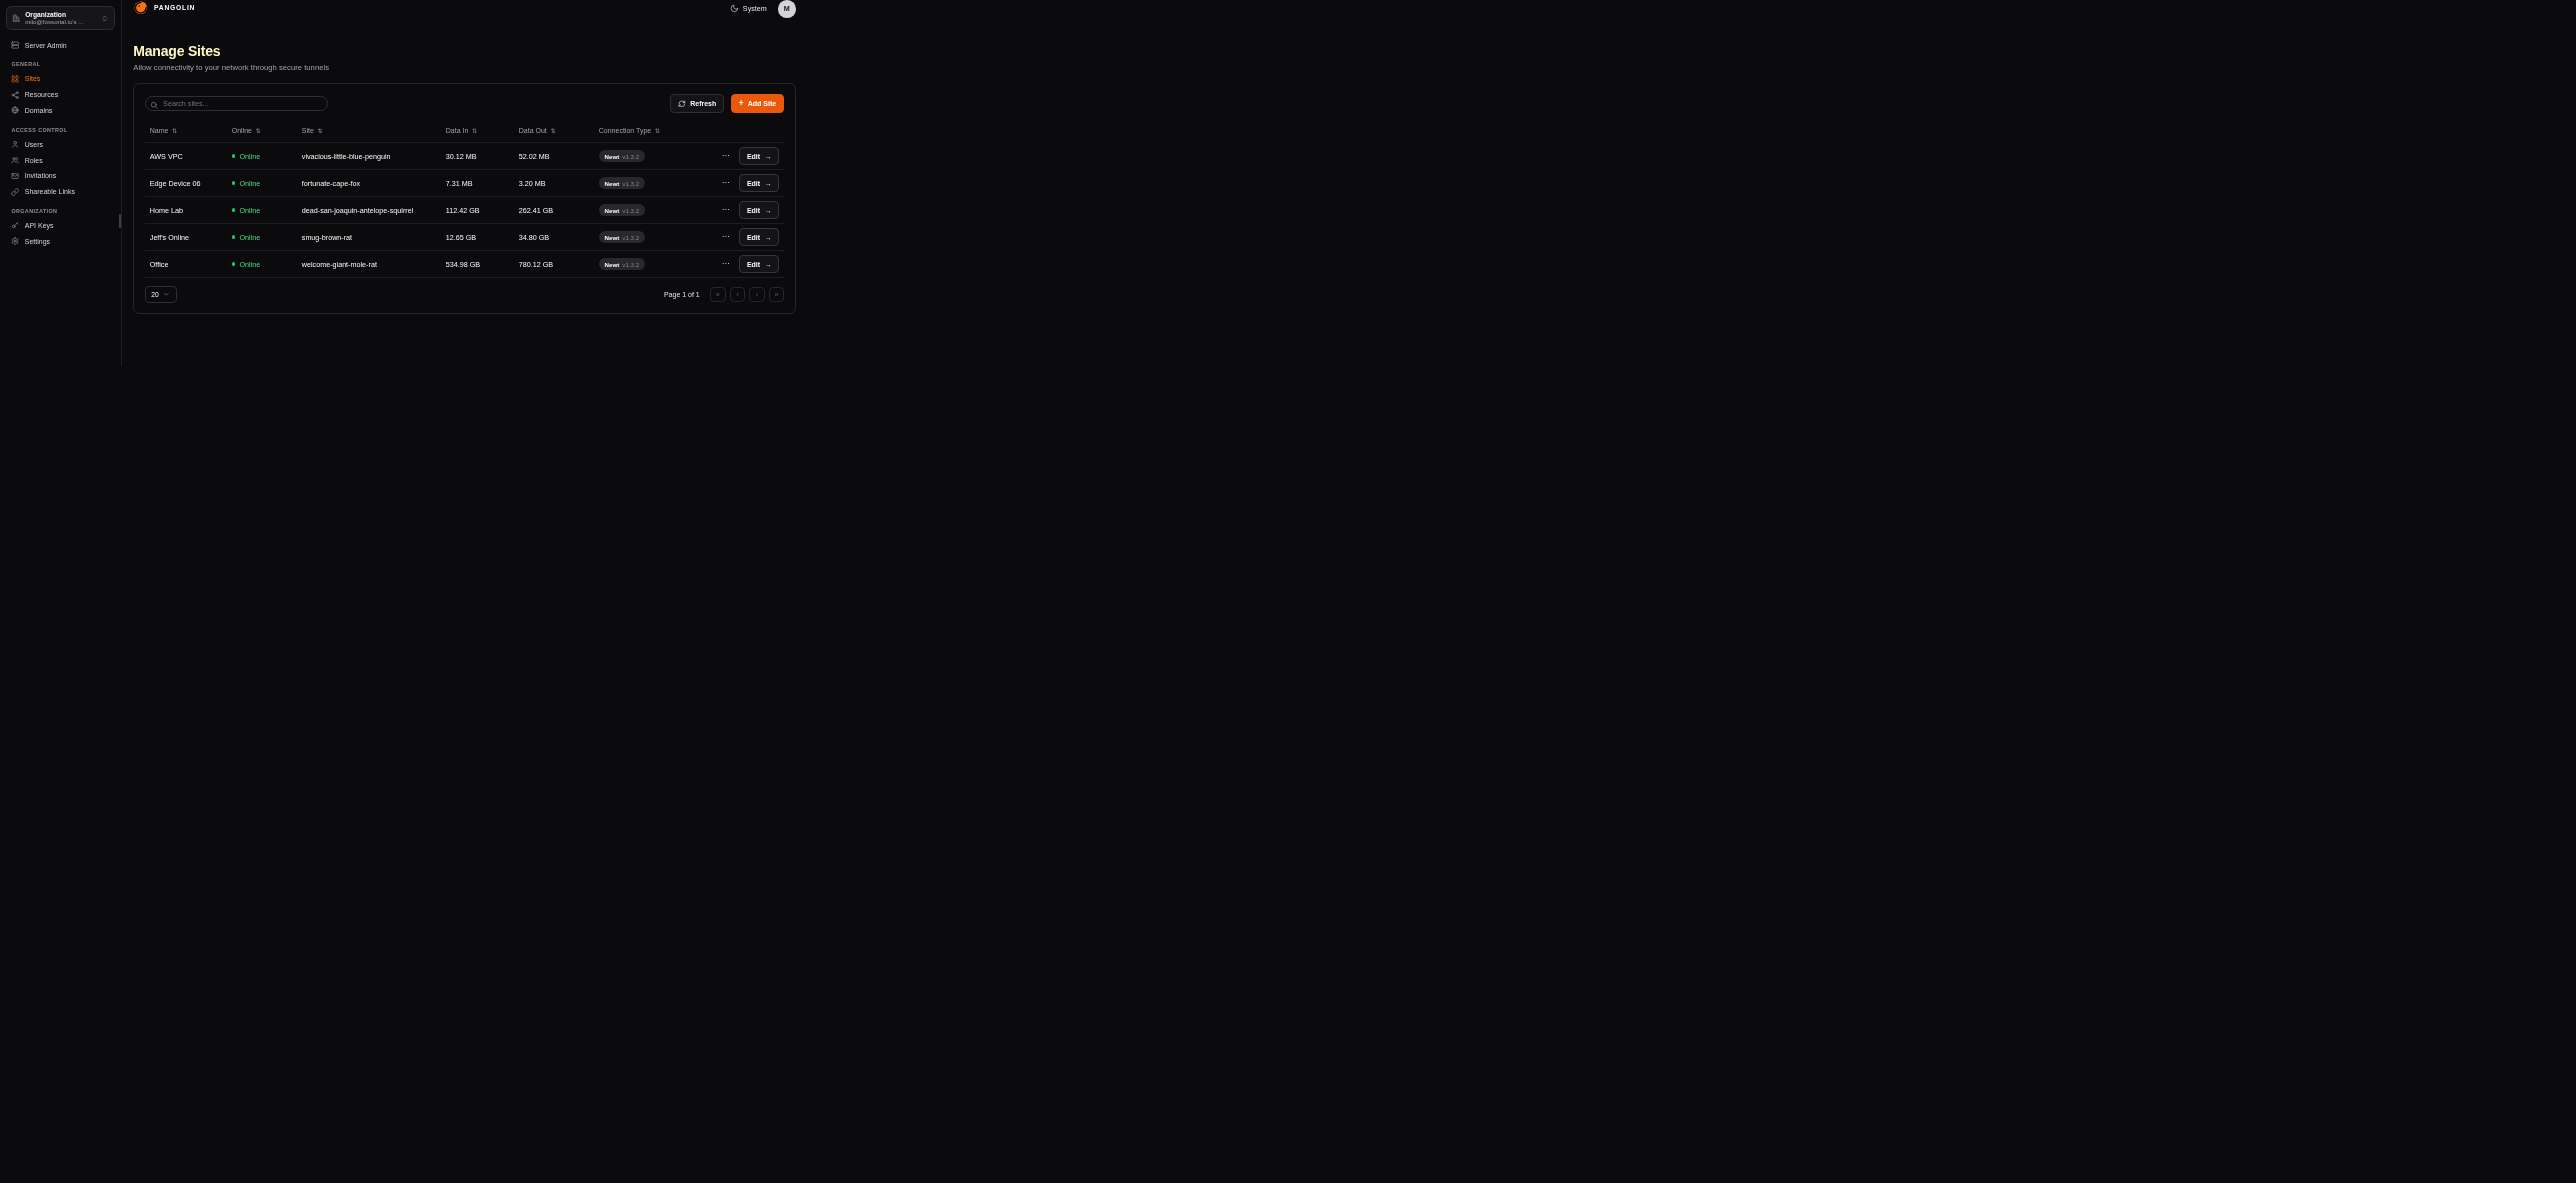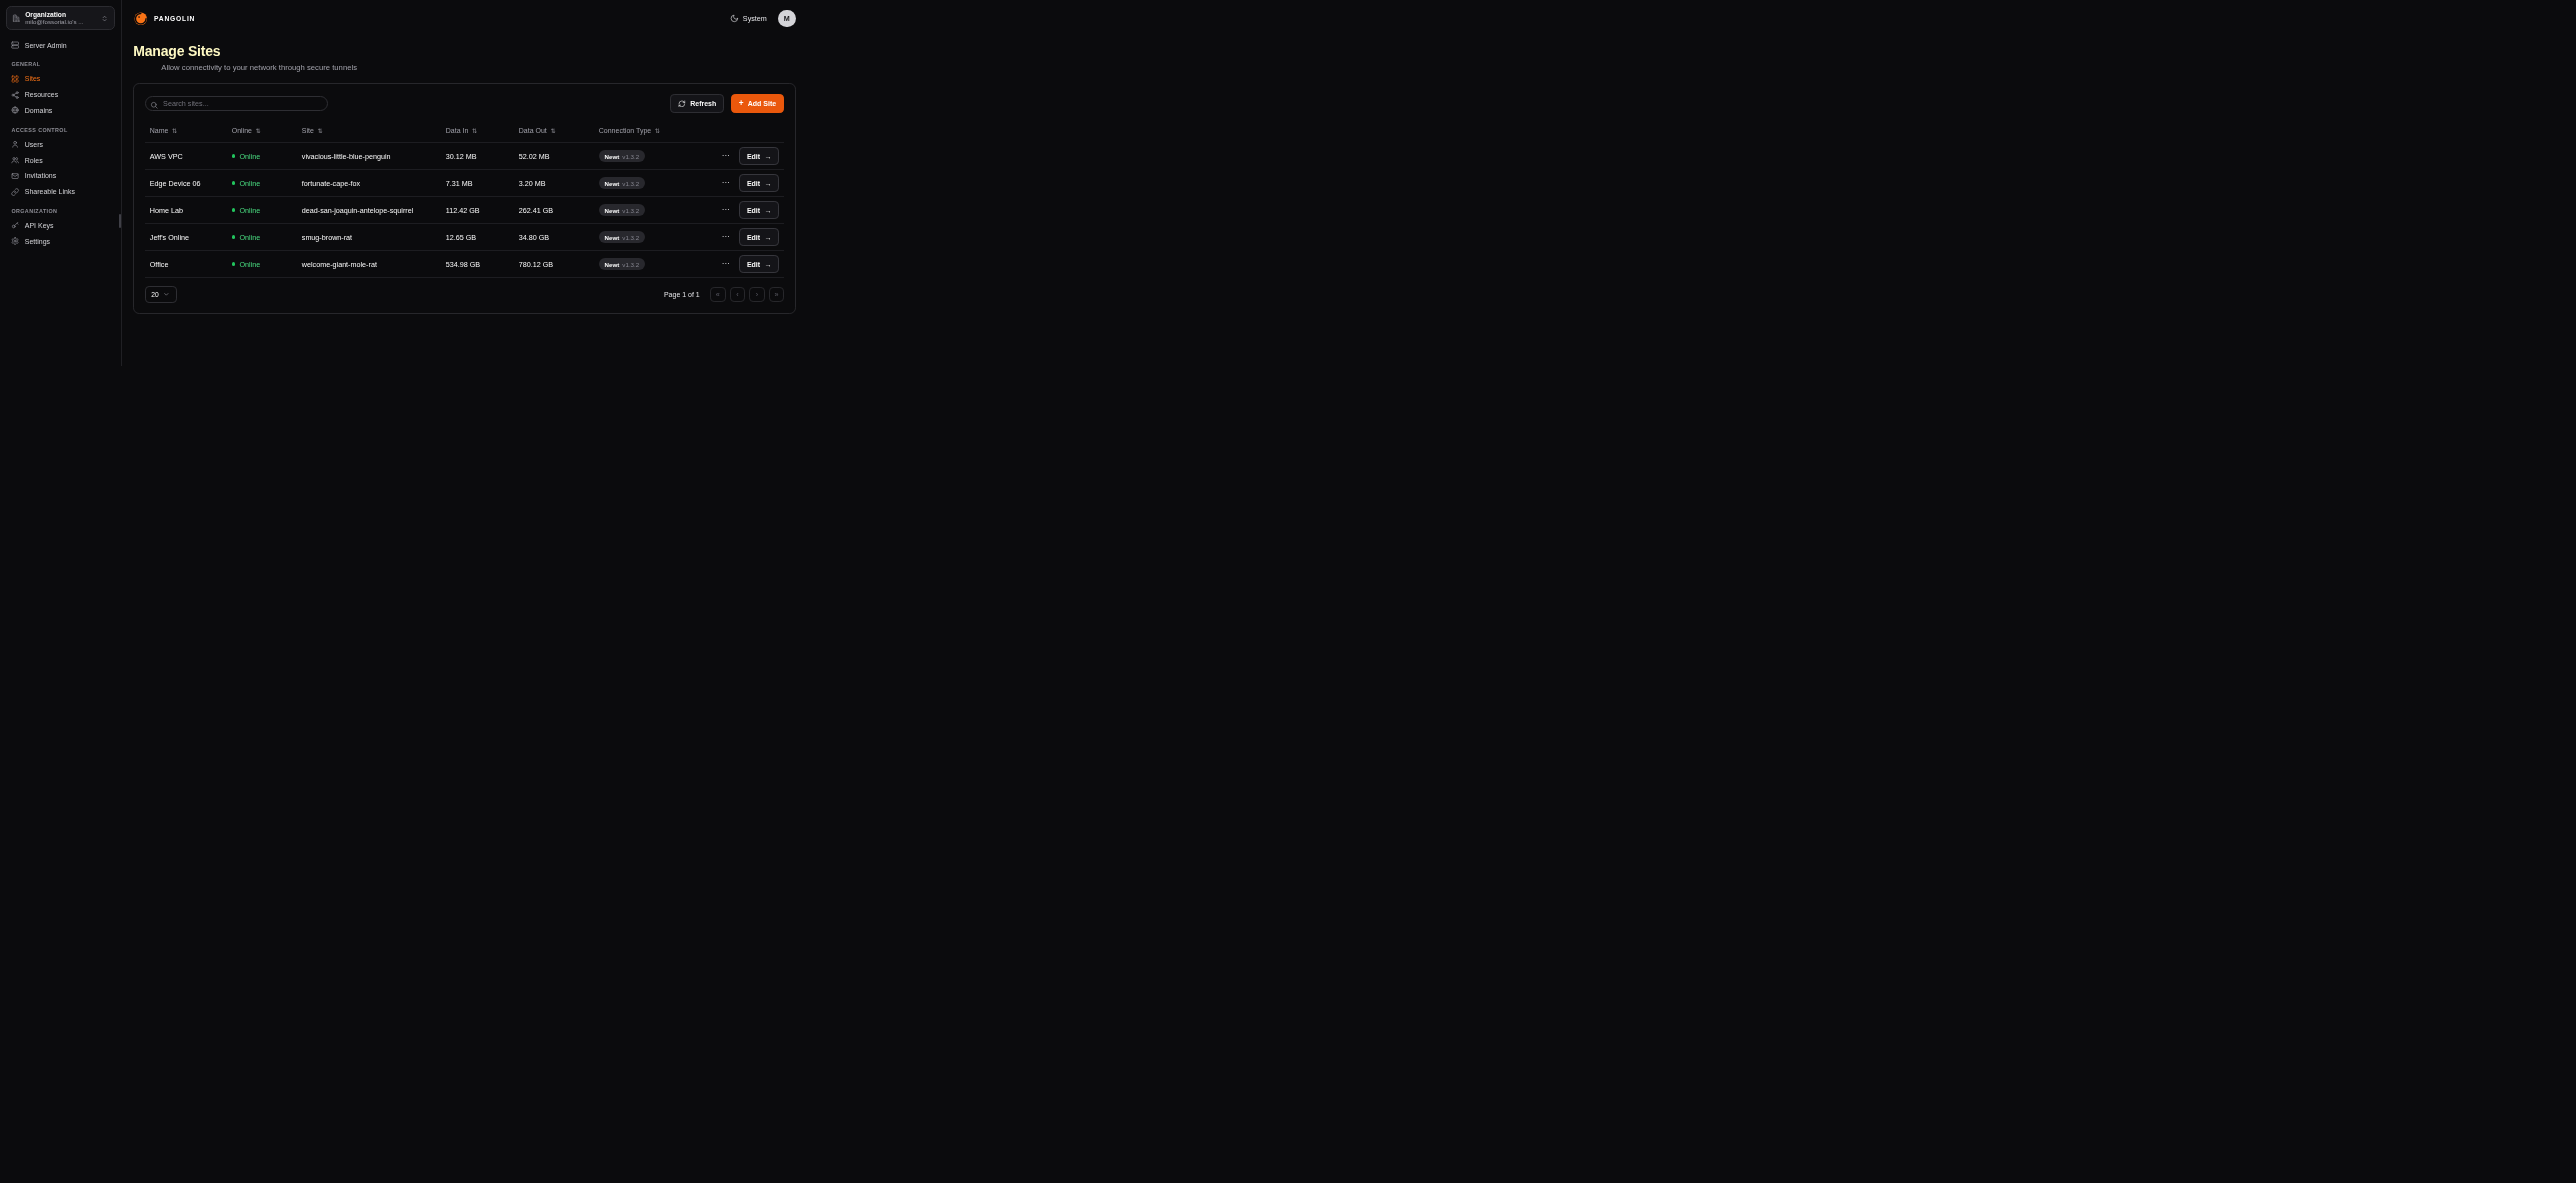--- a/index.html
+++ b/index.html
@@ -41,37 +41,37 @@
   }
   .ic { width:8.2px; height:8.2px; flex:0 0 auto; display:block; }
   .scroll-thumb {
     position:absolute; right:0.5px; top:214px; width:1.5px; height:14.4px;
     background:#3f3f46; border-radius:1px; cursor:grab;
   }
 
   
   .main { flex:1; display:flex; flex-direction:column; min-width:0; }
   .topbar {
-    height:37px; display:flex; align-items:center; justify-content:space-between;
+    height:37px; display:flex; align-items:flex-start; justify-content:space-between;
     padding:0 12.4px 0 11.3px;
   }
   .brand { display:flex; align-items:center; gap:5.2px; }
   .brand-name { font-size:6.7px; font-weight:700; letter-spacing:0.8px; color:#fff; }
   .top-right { display:flex; align-items:center; gap:11.3px; }
   .theme-toggle { display:flex; align-items:center; gap:4.1px; color:#e4e4e7; font-size:7.2px; cursor:pointer; }
   .theme-toggle .ic { width:8.8px; height:8.8px; }
   .avatar {
     width:17.5px; height:17.5px; border-radius:50%; background:#d4d4d8;
     color:#18181b; font-weight:700; font-size:7.2px;
     display:flex; align-items:center; justify-content:center; cursor:pointer;
   }
 
   .page-head { padding:3.1px 12.4px 0 11.3px; }
   .page-title { font-size:14px; font-weight:800; color:#fef9c3; letter-spacing:-0.2px; margin:3.1px 0 3.6px 0; }
-  .page-sub { font-size:7.7px; color:#a1a1aa;margin-left:28px; }
+  .page-sub { font-size:7.7px; color:#a1a1aa; }
 
   .card {
     margin:11.3px 12.4px 0 11.3px;
     border:0.5px solid #27272b; border-radius:6.2px;
     padding:10.3px; background:#0b0b0d;
   }
   .toolbar { display:flex; align-items:center; justify-content:space-between; margin-bottom:6.2px; }
   .search-wrap { position:relative; width:183px; }
   .search-wrap .ic { position:absolute; left:5.7px; top:5.2px; color:#8e8e96; }
   .search-input {

